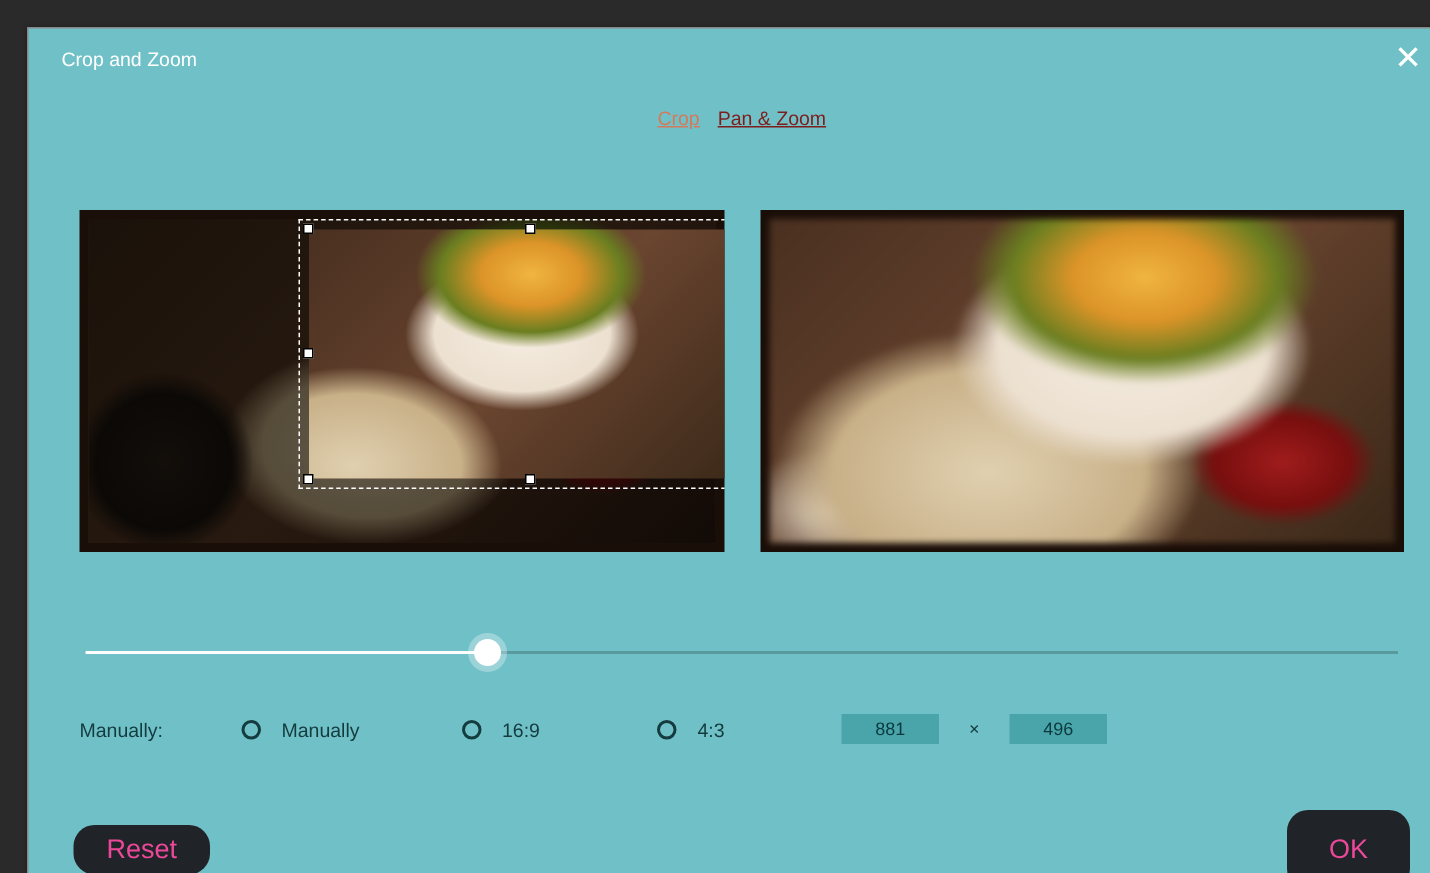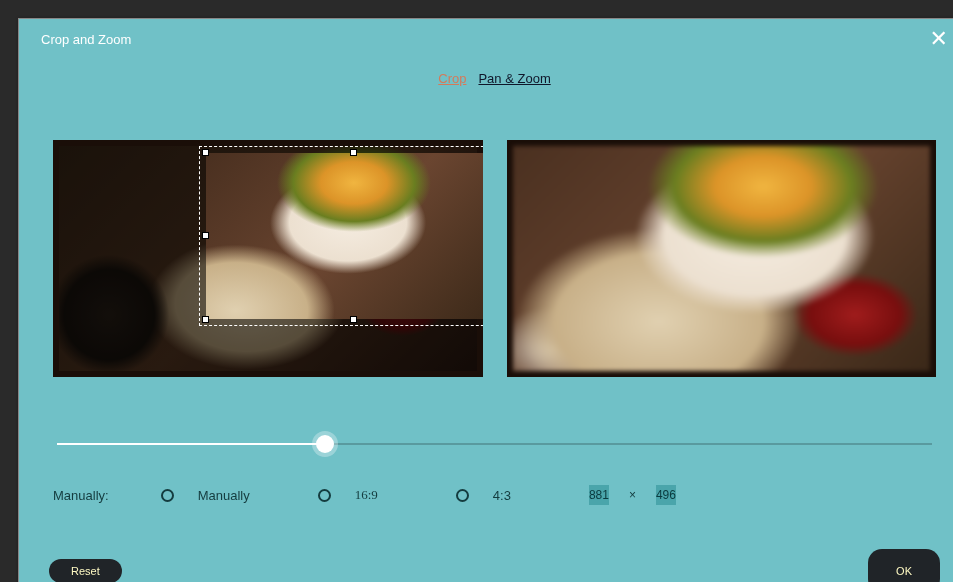--- a/index.html
+++ b/index.html
@@ -35,21 +35,21 @@
     font-weight: 300;
     color: white;
   }
   .tabs {
     display: flex;
     justify-content: center;
     height: 30px;
     align-items: center;
     font-size: 13px;
   }
-  .tab { color: #0f172a; text-decoration: underline; cursor: pointer; }
+  .tab { color: #7f1d1d; text-decoration: underline; cursor: pointer; }
   .tab.active { color: #d47a5a; }
   .previews {
     display: flex;
     gap: 12px;
     padding: 30px 22px 0 22px;
     height: 305px;
   }
   .preview-pane {
     flex: 1;
     position: relative;
@@ -143,41 +143,41 @@
     margin-left: 14px; cursor: pointer;
   }
   .time-display { margin-left: auto; color: #0a4a4e; }
 
   .constrain-row {
     display: flex; align-items: center;
     margin: 22px 28px 0 28px;
     font-size: 13px; color: #143c3f;
     gap: 30px;
   }
-  .radio-group { display: flex; align-items: center; gap: 12px; cursor: pointer; }
+  .radio-group { display: flex; align-items: center; gap: 2px; cursor: pointer; }
   .radio-outer {
     width: 13px; height: 13px; border: 2px solid #143c3f; border-radius: 50%;
     display: flex; align-items: center; justify-content: center;
   }
   .radio-inner { width: 7px; height: 7px; border-radius: 50%; background: #143c3f; }
   .dim-input {
     background: #4aa5ab; border: none; color: #0a3a3e;
-    width: 20px; height: 20px; text-align: center; font-size: 12px;
+    width: 65px; height: 20px; text-align: center; font-size: 12px;
   }
   .dim-x { font-size: 12px; }
 
   .footer {
     display: flex; align-items: center;
     margin: 26px 24px 0 24px;
     gap: 10px;
   }
   .btn {
-    background: #202428; color: #fef9c3;
+    background: #202428; color: #ec4899;
     border: none; border-radius: 14px;
-    padding: 6px 22px; font-size: 11px;
+    padding: 6px 22px; font-size: 18px;
     cursor: pointer;
   }
 </style>
 </head>
 <body>
 
 <div class="window">
   <div class="titlebar">
     <span>Crop and Zoom</span>
     <span class="close-x">✕</span>
@@ -217,21 +217,21 @@
 
 
   <div class="constrain-row">
     <span>Manually:</span>
 
     <div class="radio-group" style="margin-left:10px;">
       <span class="radio-outer"></span>
       <span>Manually</span>
     </div>
 
-    <div class="radio-group" style="margin-left:20px;font-family:Liberation Serif, serif;">
+    <div class="radio-group" style="margin-left:20px;">
       <span class="radio-outer">
           <span class="radio-inner"></span>
         </span>
       <span>16:9</span>
     </div>
 
     <div class="radio-group" style="margin-left:30px;">
       <span class="radio-outer"></span>
       <span>4:3</span>
     </div>

